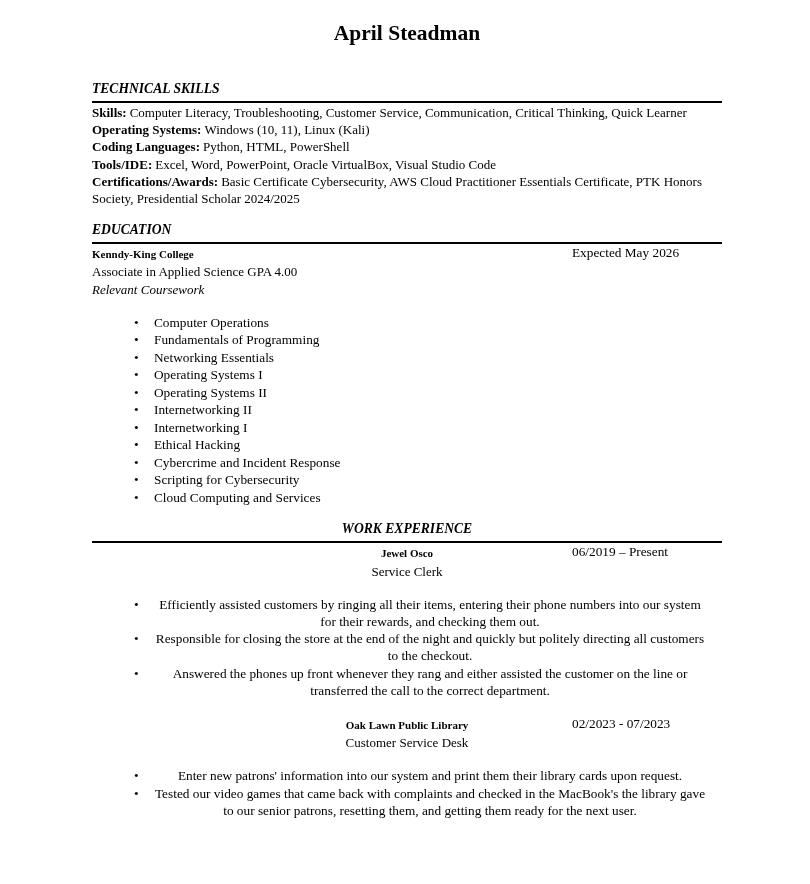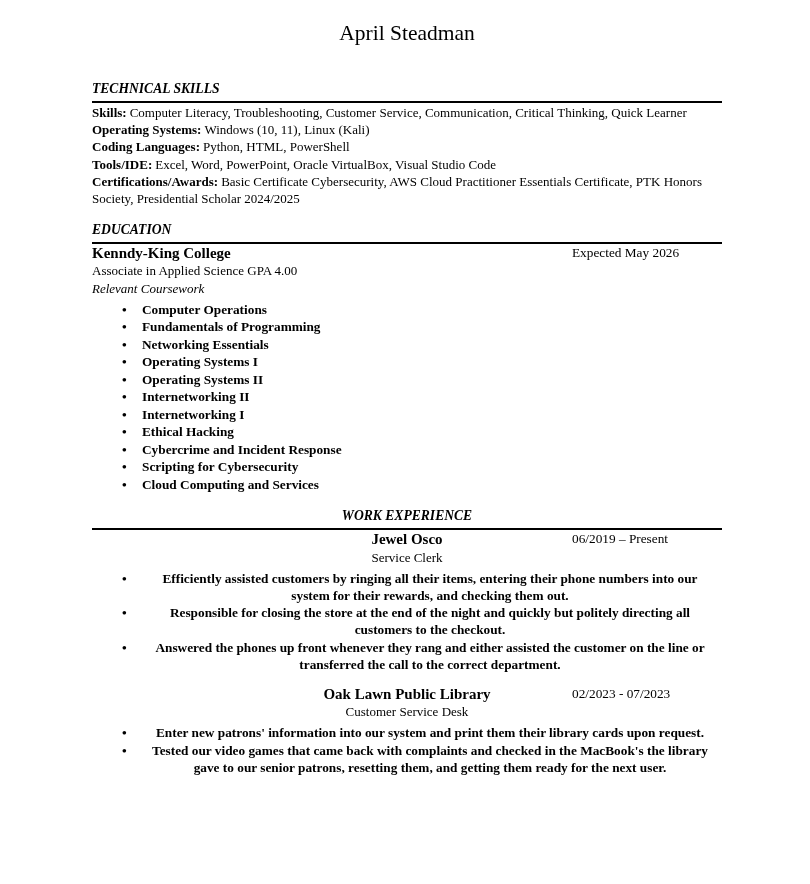--- a/index.html
+++ b/index.html
@@ -16,51 +16,51 @@
     position: absolute;
     left: 92px;
     top: 0;
     width: 630px;
   }
   .title {
     margin: 20px 0 0 0;
     text-align: center;
     font-size: 21.5px;
     line-height: 26px;
-    font-weight: normal;
+    font-weight: bold;
   }
   section { display: block; }
   .sec-skills { margin-top: 36px; }
   .sec-education { margin-top: 16px; }
   .sec-work { margin-top: 16px; text-align: center; }
   .sec-heading {
     font-size: 13.6px;
     font-weight: bold;
     line-height: 14px;
     margin: 0;
     padding-bottom: 5px;
     border-bottom: 2.5px solid #000000;
     font-style: italic;
   }
   p { margin: 0; font-size: 13px; line-height: 17.2px; }
   .skill-rows { margin-top: 1px; }
   .lbl { font-weight: bold; margin-right: 3px; }
   .row { position: relative; }
-  .company { font-weight: bold; font-size: 15px; line-height: 17.2px; }
+  .company { font-weight: bold; font-size: 11px; line-height: 17.2px; }
   .date {
     position: absolute;
     left: 480px;
     top: 0;
     font-weight: normal;
     font-size: 13.3px;
     line-height: 17.2px;
     white-space: nowrap;
   }
   .italic { font-style: italic; }
-  ul { list-style: none; margin: 4px; padding: 0; font-weight: bold; }
+  ul { list-style: none; margin: 16px; padding: 0; }
   li {
     position: relative;
     padding-left: 46px;
     font-size: 13.3px;
   }
   li::before {
     content: "\2022";
     position: absolute;
     left: 26px;
     top: 0;

